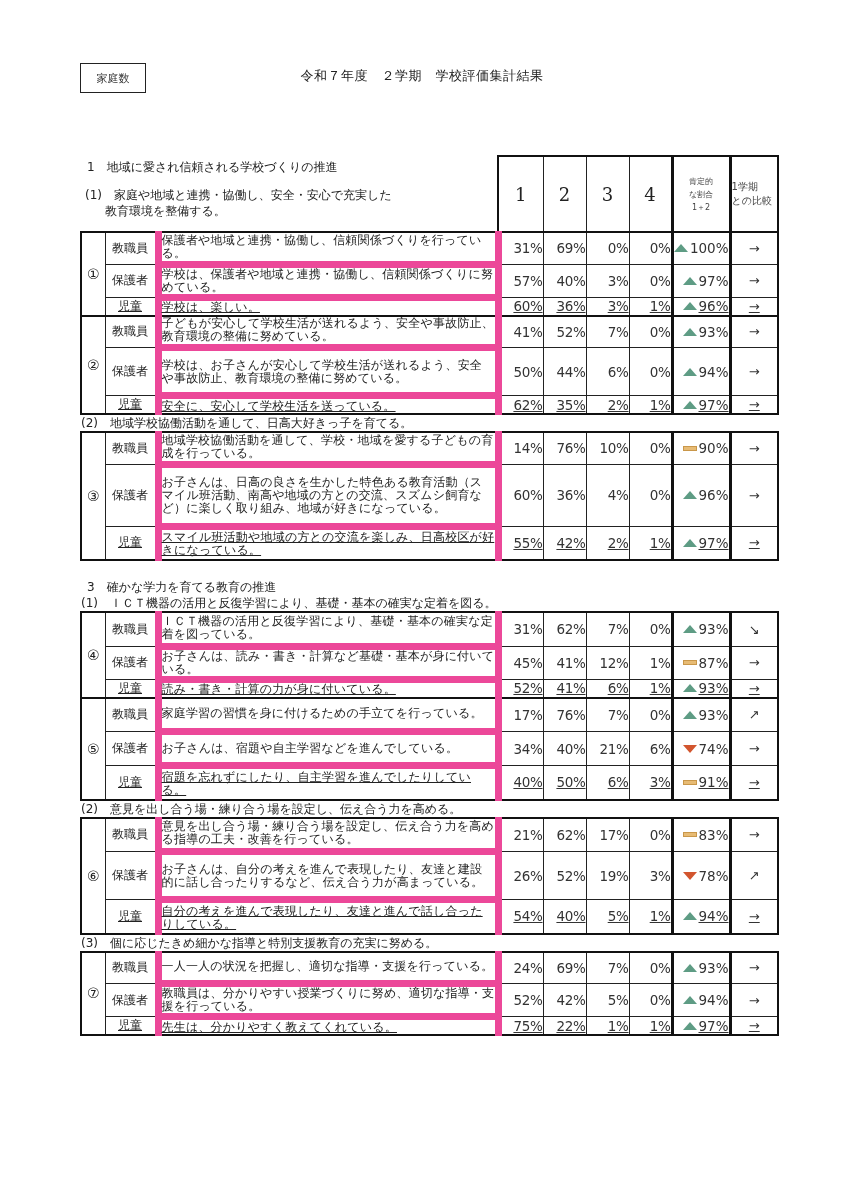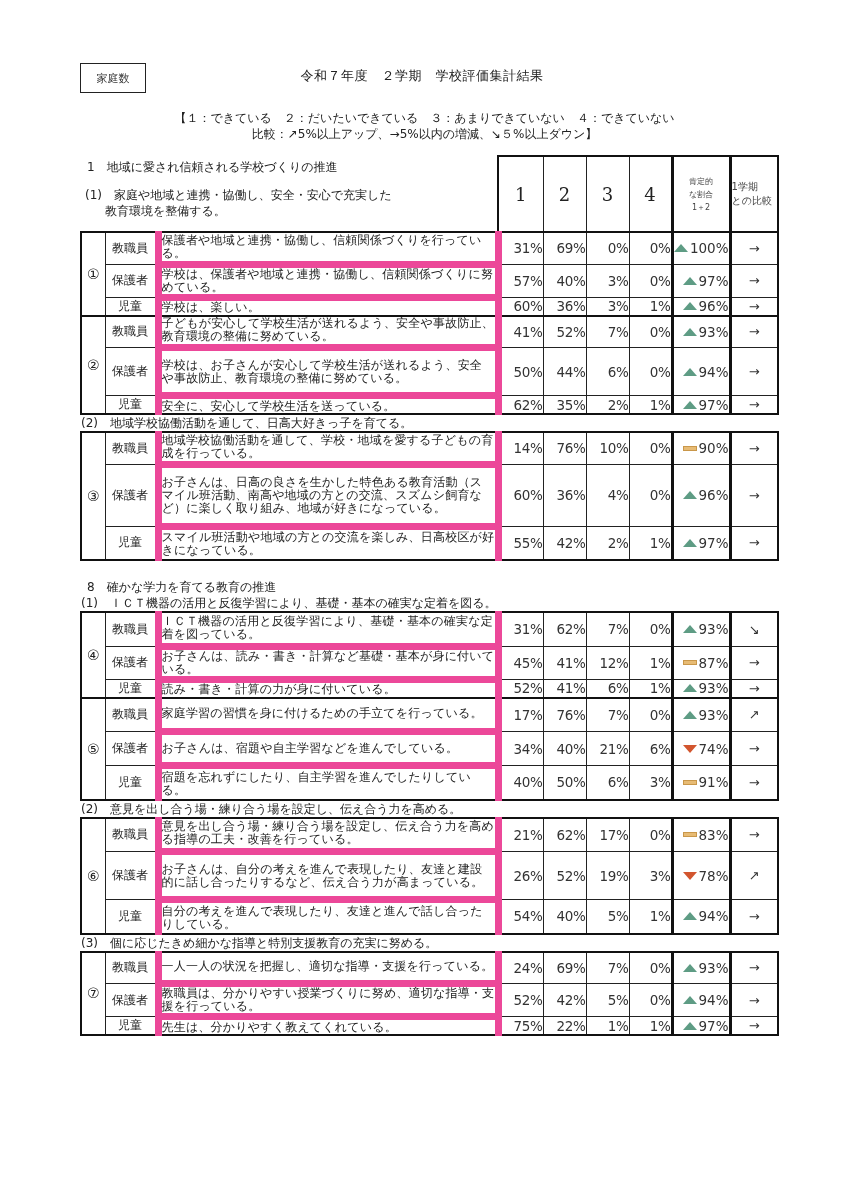--- a/index.html
+++ b/index.html
@@ -23,39 +23,35 @@
   .hnum { font-family: "DejaVu Serif", serif; font-size: 18px; text-align: center; border: 1px solid #222; border-top: 2.5px solid #111; height: 74px; }
   .hpos { font-size: 8px; line-height: 13px; text-align: center; color: #444; border-left: 3px solid #111 !important; border-right: 3px solid #111 !important; border-top: 2.5px solid #111 !important; }
   .hcmp { font-size: 10px; line-height: 14px; color: #444; border-right: 2.5px solid #111 !important; border-top: 2.5px solid #111 !important; }
   td.circ { font-size: 14px; text-align: center; vertical-align: middle; border-left: 2.5px solid #111; border-right: 1px solid #222; }
   td.role { font-size: 12px; text-align: center; vertical-align: middle; border: 1px solid #222; white-space: nowrap; }
   td.txt { font-size: 12px; line-height: 13px; vertical-align: middle; border: 7px solid #ec4899; padding: 1px 2px 0 3px; color: #222; letter-spacing: 0.2px; }
   td.pct { font-size: 13.5px; text-align: right; vertical-align: middle; border: 1px solid #222; padding-right: 2px; color: #333; letter-spacing: -0.3px; }
   td.pos { font-size: 13.5px; text-align: right; vertical-align: middle; border-left: 3px solid #111; border-right: 3px solid #111; border-top: 1px solid #222; border-bottom: 1px solid #222; padding-right: 2px; color: #333; white-space: nowrap; }
   td.cmp { font-size: 13px; text-align: center; vertical-align: middle; border-right: 2.5px solid #111; border-top: 1px solid #222; border-bottom: 1px solid #222; color: #333; }
   tr.first td { border-top: 2.5px solid #111 !important; }
-  tr.last td { border-bottom: 2.5px solid #111 !important; }
+  tr.last td { border-bottom: 2.5px solid #111 !important; text-decoration: underline; }
   td.circ { border-top: 2.5px solid #111 !important; border-bottom: 2.5px solid #111 !important; }
 
   .ind { display: inline-block; vertical-align: middle; margin-right: 2px; position: relative; top: -1px; }
   .ind.up { width: 0; height: 0; border-left: 7px solid transparent; border-right: 7px solid transparent; border-bottom: 8px solid #5e9c84; }
   .ind.down { width: 0; height: 0; border-left: 7px solid transparent; border-right: 7px solid transparent; border-top: 8px solid #d2552e; }
   .ind.flat { width: 14px; height: 5px; background: #e7bb74; border: 1px solid #c9974a; box-sizing: border-box; }
   .spacer td { height: 18px; border: none; }
 </style>
 </head>
 <body>
 
 <div class="page">
   <div class="tag-box">家庭数</div>
   <div class="doc-title">令和７年度　２学期　学校評価集計結果</div>
-  <div class="legend">
-    <div>【１：できている　２：だいたいできている　３：あまりできていない　４：できていない</div>
-    <div>比較：↗5%以上アップ、→5%以内の増減、↘５%以上ダウン】</div>
-  </div>
 
   <div class="wrap">
     <table class="grid">
       <colgroup>
         <col style="width:24px">
           <col style="width:53px">
           <col style="width:340px">
         <col style="width:45px">
           <col style="width:43px">
           <col style="width:43px">
@@ -178,21 +174,21 @@
             <td class="pct">42%</td>
             <td class="pct">2%</td>
             <td class="pct">1%</td>
             <td class="pos"><span class="ind up"></span><span>97%</span></td>
             <td class="cmp">→</td>
           </tr>
           <tr class="spacer">
             <td colspan="9"></td>
           </tr>
           <tr class="cat-row">
-            <td class="c" colspan="9">8　確かな学力を育てる教育の推進</td>
+            <td class="c" colspan="9">3　確かな学力を育てる教育の推進</td>
           </tr>
           <tr class="cat-row">
             <td colspan="9">(1)　ＩＣＴ機器の活用と反復学習により、基礎・基本の確実な定着を図る。</td>
           </tr>
           <tr class="first " style="height: 34px;">
             <td class="circ" rowspan="3">④</td>
             <td class="role">教職員</td>
             <td class="txt">ＩＣＴ機器の活用と反復学習により、基礎・基本の確実な定着を図っている。</td>
             <td class="pct">31%</td>
             <td class="pct">62%</td>

